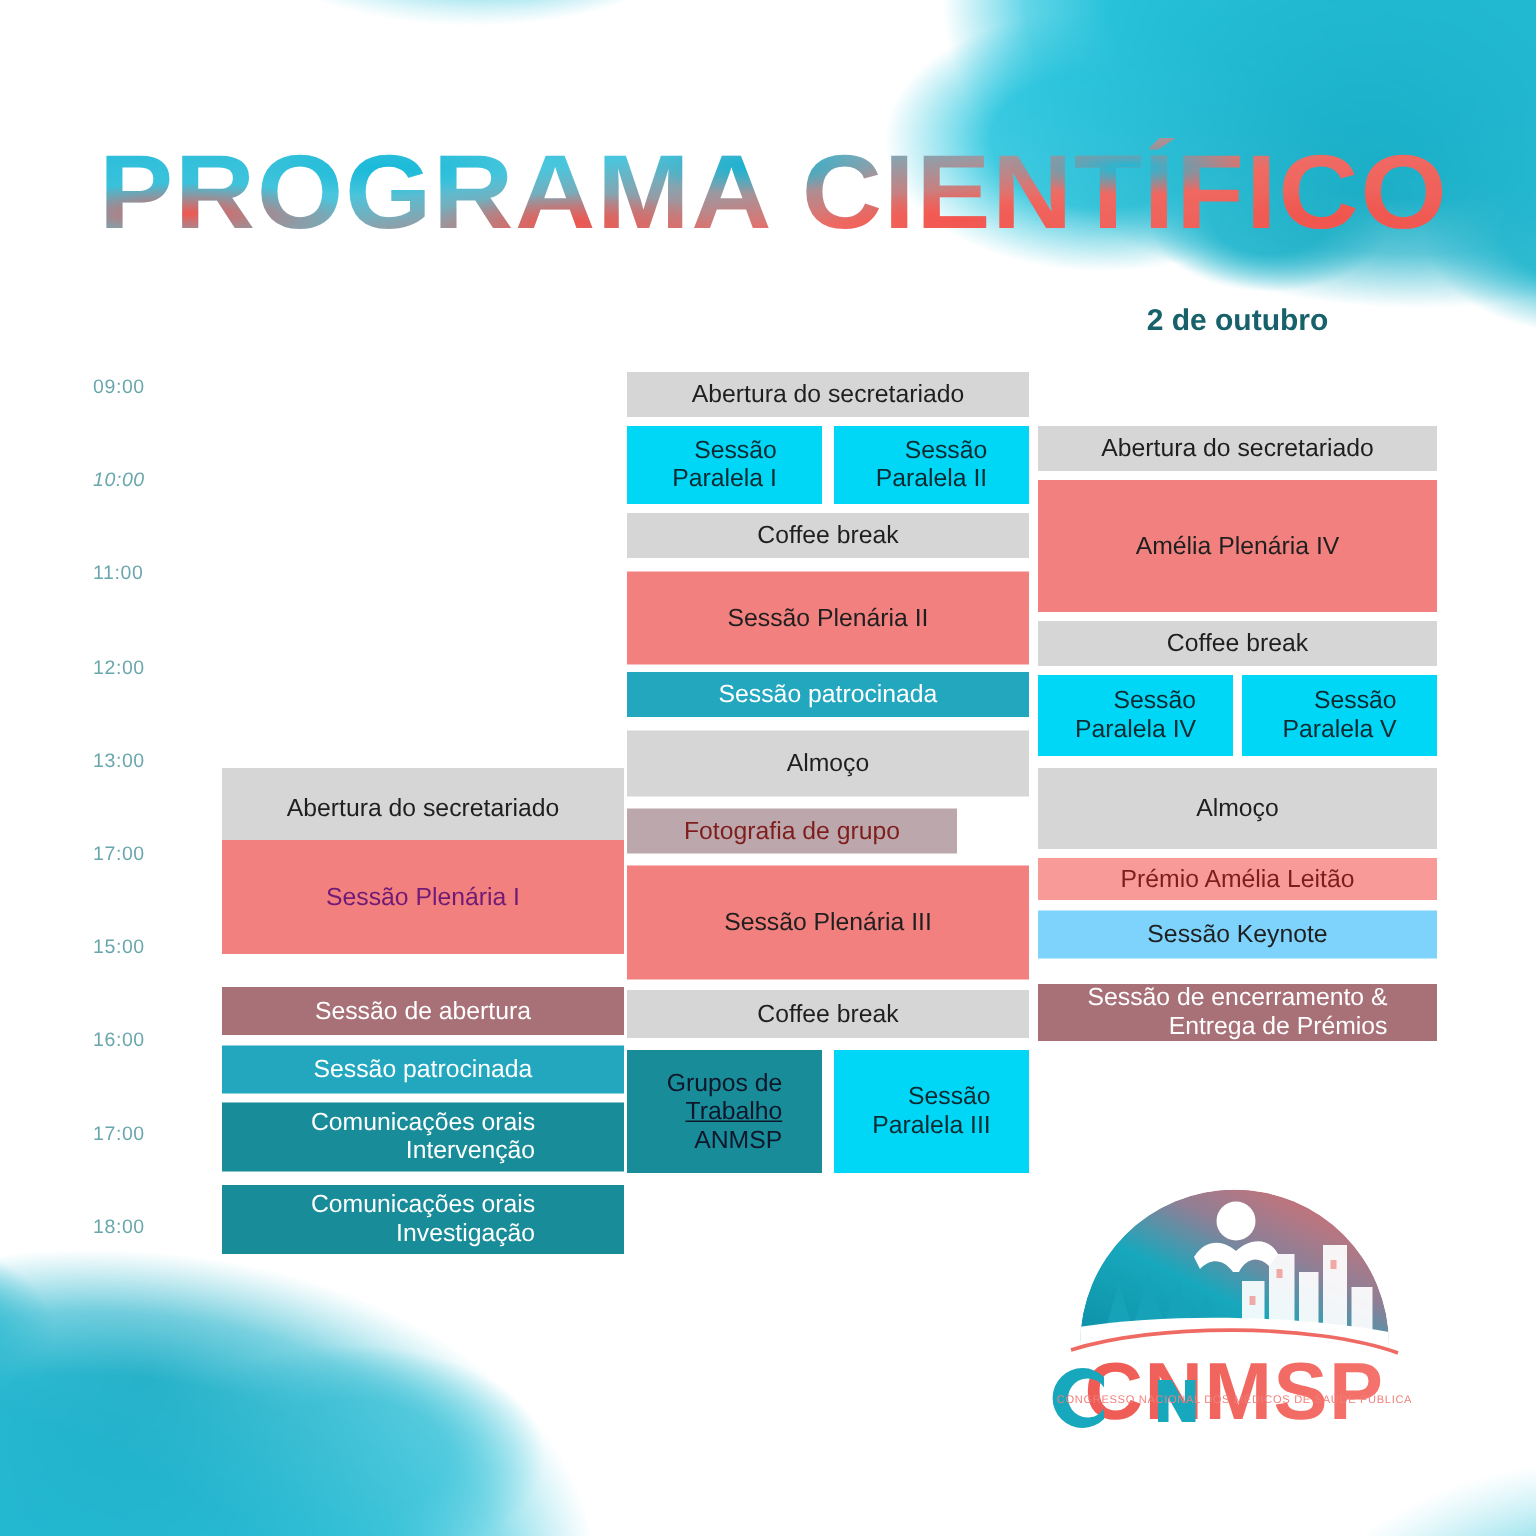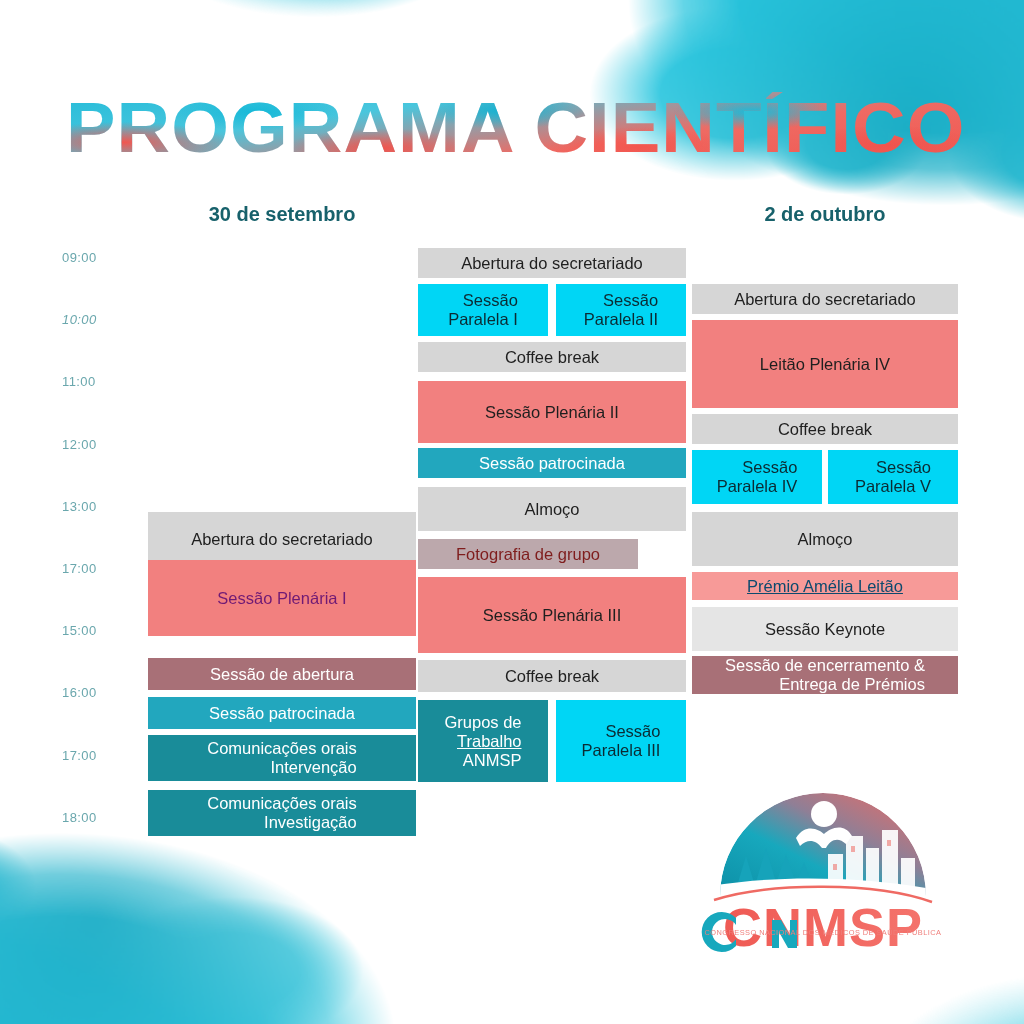--- a/index.html
+++ b/index.html
@@ -177,21 +177,20 @@
 <div id="poster">
 
   <div class="wash" id="wash-top-right"></div>
   <div class="wash" id="wash-top-left"></div>
   <div class="wash" id="wash-bottom-left"></div>
   <div class="wash" id="wash-bottom-right"></div>
 
   <h1 id="title">PROGRAMA CIENTÍFICO</h1>
 
   <div id="grid">
-      <div class="col-head" style="left: 148px; top: 203px; width: 268px;">30 de setembro</div>
       <div class="col-head" style="left: 692px; top: 203px; width: 266px;">2 de outubro</div>
       <div class="time-label" style="top: 250px;">09:00</div>
       <div class="time-label" style="top: 312.2px; font-style: italic;">10:00</div>
       <div class="time-label" style="top: 374.4px;">11:00</div>
       <div class="time-label" style="top: 436.6px;">12:00</div>
       <div class="time-label" style="top: 498.8px;">13:00</div>
       <div class="time-label" style="top: 561px;">17:00</div>
       <div class="time-label" style="top: 623.2px;">15:00</div>
       <div class="time-label" style="top: 685.4px;">16:00</div>
       <div class="time-label" style="top: 747.6px;">17:00</div>
@@ -249,61 +248,61 @@
       </div>
       <div class="block" style="left: 418px; top: 539px; width: 220px; height: 30px; background: rgb(188, 168, 172); color: #7f1d1d;">
         <span>Fotografia de grupo</span>
       </div>
       <div class="block" style="left: 418px; top: 577px; width: 268px; height: 76px; background: rgb(242, 128, 127); color: rgb(31, 31, 31);">
         <span>Sessão Plenária III</span>
       </div>
       <div class="block" style="left: 418px; top: 660px; width: 268px; height: 32px; background: rgb(214, 214, 214); color: rgb(31, 31, 31);">
         <span>Coffee break</span>
       </div>
-      <div class="block two-line" style="left: 418px; top: 700px; width: 130px; height: 82px; background: rgb(25, 140, 153); color: #ffffff;">
+      <div class="block two-line" style="left: 418px; top: 700px; width: 130px; height: 82px; background: rgb(25, 140, 153); color: #0f172a;">
         <span>
           <span style="display: block;">Grupos de</span>
           <span style="display: block; text-decoration: underline;">Trabalho</span>
           <span style="display: block;">ANMSP</span>
         </span>
       </div>
       <div class="block two-line" style="left: 556px; top: 700px; width: 130px; height: 82px; background: rgb(0, 214, 245); color: rgb(11, 43, 51);">
         <span>
           <span style="display: block;">Sessão</span>
           <span style="display: block;">Paralela III</span>
         </span>
       </div>
       <div class="block" style="left: 692px; top: 284px; width: 266px; height: 30px; background: rgb(214, 214, 214); color: rgb(31, 31, 31);">
         <span>Abertura do secretariado</span>
       </div>
       <div class="block" style="left: 692px; top: 320px; width: 266px; height: 88px; background: rgb(242, 128, 127); color: rgb(31, 31, 31);">
-        <span>Leitão Plenária IV</span>
+        <span>Amélia Plenária IV</span>
       </div>
       <div class="block" style="left: 692px; top: 414px; width: 266px; height: 30px; background: rgb(214, 214, 214); color: rgb(31, 31, 31);">
         <span>Coffee break</span>
       </div>
       <div class="block two-line" style="left: 692px; top: 450px; width: 130px; height: 54px; background: rgb(0, 214, 245); color: rgb(11, 43, 51);">
         <span>
           <span style="display: block;">Sessão</span>
           <span style="display: block;">Paralela IV</span>
         </span>
       </div>
       <div class="block two-line" style="left: 828px; top: 450px; width: 130px; height: 54px; background: rgb(0, 214, 245); color: rgb(11, 43, 51);">
         <span>
           <span style="display: block;">Sessão</span>
           <span style="display: block;">Paralela V</span>
         </span>
       </div>
       <div class="block" style="left: 692px; top: 512px; width: 266px; height: 54px; background: rgb(214, 214, 214); color: rgb(31, 31, 31);">
         <span>Almoço</span>
       </div>
-      <div class="block" style="left: 692px; top: 572px; width: 266px; height: 28px; background: rgb(247, 154, 152); color: #0c4a6e; text-decoration: underline;">
+      <div class="block" style="left: 692px; top: 572px; width: 266px; height: 28px; background: rgb(247, 154, 152); color: #7f1d1d;">
         <span>Prémio Amélia Leitão</span>
       </div>
-      <div class="block" style="left: 692px; top: 607px; width: 266px; height: 44px; background: #e5e5e5; color: rgb(31, 31, 31);">
+      <div class="block" style="left: 692px; top: 607px; width: 266px; height: 32px; background: #7dd3fc; color: rgb(31, 31, 31);">
         <span>Sessão Keynote</span>
       </div>
       <div class="block two-line" style="left: 692px; top: 656px; width: 266px; height: 38px; background: rgb(168, 112, 119); color: rgb(255, 255, 255);">
         <span>
           <span style="display: block;">Sessão de encerramento &amp;</span>
           <span style="display: block;">Entrega de Prémios</span>
         </span>
       </div>
     </div>
 

